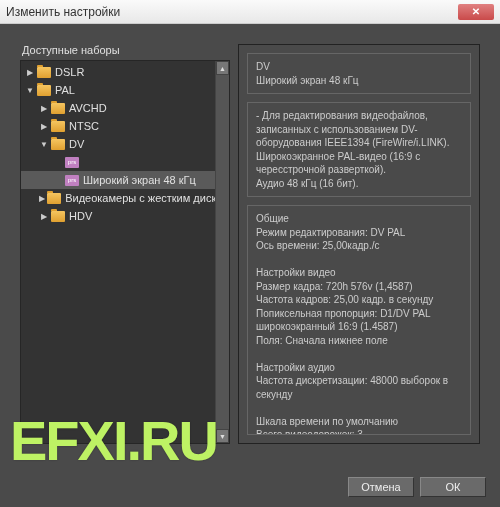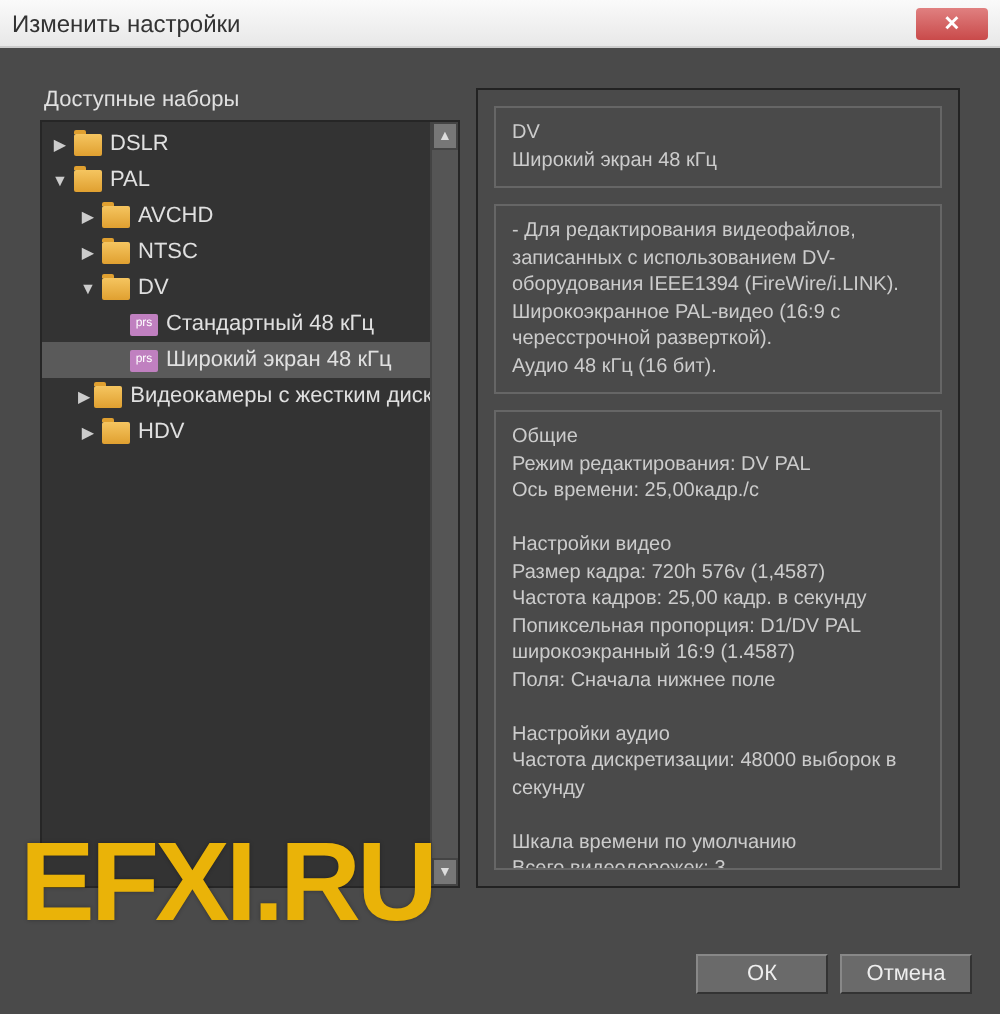--- a/index.html
+++ b/index.html
@@ -24,21 +24,21 @@
   .desc { border: 1px solid #222; background: #4a4a4a; flex: 1; padding: 8px; color: #ccc; font-size: 10px; line-height: 1.35; overflow: hidden; display: flex; flex-direction: column; gap: 8px; }
   .desc-box { border: 1px solid #666; padding: 6px 8px; }
   .desc-box.grow { flex: 1; overflow: hidden; }
   .scrollbar { width: 14px; background: #555; border-left: 1px solid #444; display: flex; flex-direction: column; }
   .scroll-btn { height: 14px; background: #777; border: 1px solid #444; display: flex; align-items: center; justify-content: center; font-size: 7px; color: #ddd; }
   .scroll-track { flex: 1; }
   .tree-wrap { display: flex; flex: 1; border: 1px solid #262626; }
   .tree { border: none; }
   .footer { position: absolute; bottom: 10px; right: 14px; display: flex; gap: 6px; }
   .btn { width: 66px; height: 20px; background: #6a6a6a; border: 1px solid #333; border-top-color: #888; border-left-color: #888; color: #eee; font-size: 11px; display: flex; align-items: center; justify-content: center; cursor: pointer; }
-  .watermark { position: absolute; left: 10px; bottom: 34px; font-family: Arial Black, Arial, sans-serif; font-size: 56px; font-weight: 900; color: #eab308; letter-spacing: -2px; pointer-events: none; text-shadow: 0 0 2px rgba(0,0,0,0.3); }
+  .watermark { position: absolute; left: 10px; bottom: 34px; font-family: Arial Black, Arial, sans-serif; font-size: 56px; font-weight: 900; color: #bef264; letter-spacing: -2px; pointer-events: none; text-shadow: 0 0 2px rgba(0,0,0,0.3); }
 </style>
 </head>
 <body>
 
 <div class="titlebar">
   <span class="titlebar-title">Изменить настройки</span>
   <div class="close-btn">
     <span>✕</span>
   </div>
 </div>
@@ -76,21 +76,20 @@
 
         <div class="tree-item pad-1">
           <span class="arrow">▼</span>
           <span class="folder-icon"></span>
           <span>DV</span>
         </div>
 
         <div class="tree-item pad-2">
           <span class="arrow"></span>
           <span class="preset-icon">prs</span>
-          <span>Стандартный 48 кГц</span>
         </div>
 
         <div class="tree-item pad-2 selected">
           <span class="arrow"></span>
           <span class="preset-icon">prs</span>
           <span>Широкий экран 48 кГц</span>
         </div>
 
         <div class="tree-item pad-1">
           <span class="arrow">▶</span>
@@ -142,15 +141,15 @@
 Стереодорожки: 3
 Дорожки 5.1: 0</div>
     </div>
   </div>
 
 </div>
 
 <div class="watermark">EFXI.RU</div>
 
 <div class="footer">
+  <div class="btn">Отмена</div>
   <div class="btn">ОК</div>
-  <div class="btn">Отмена</div>
 </div>
 
 </body></html>

